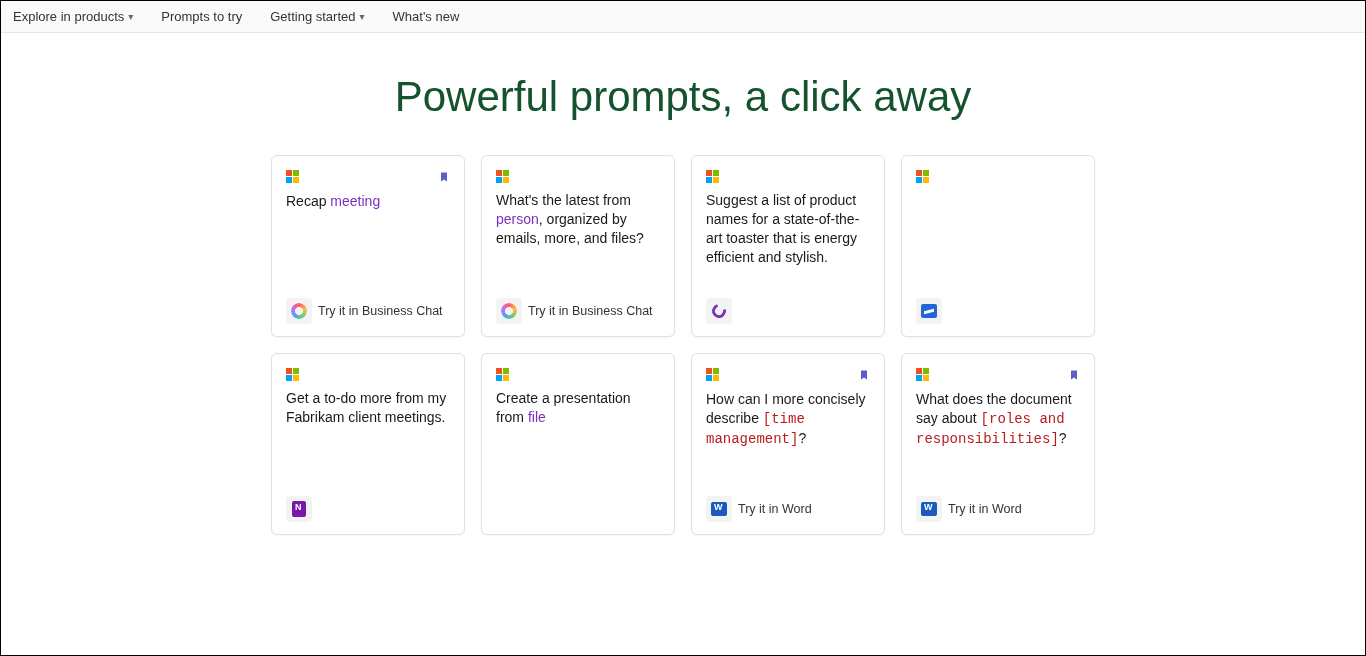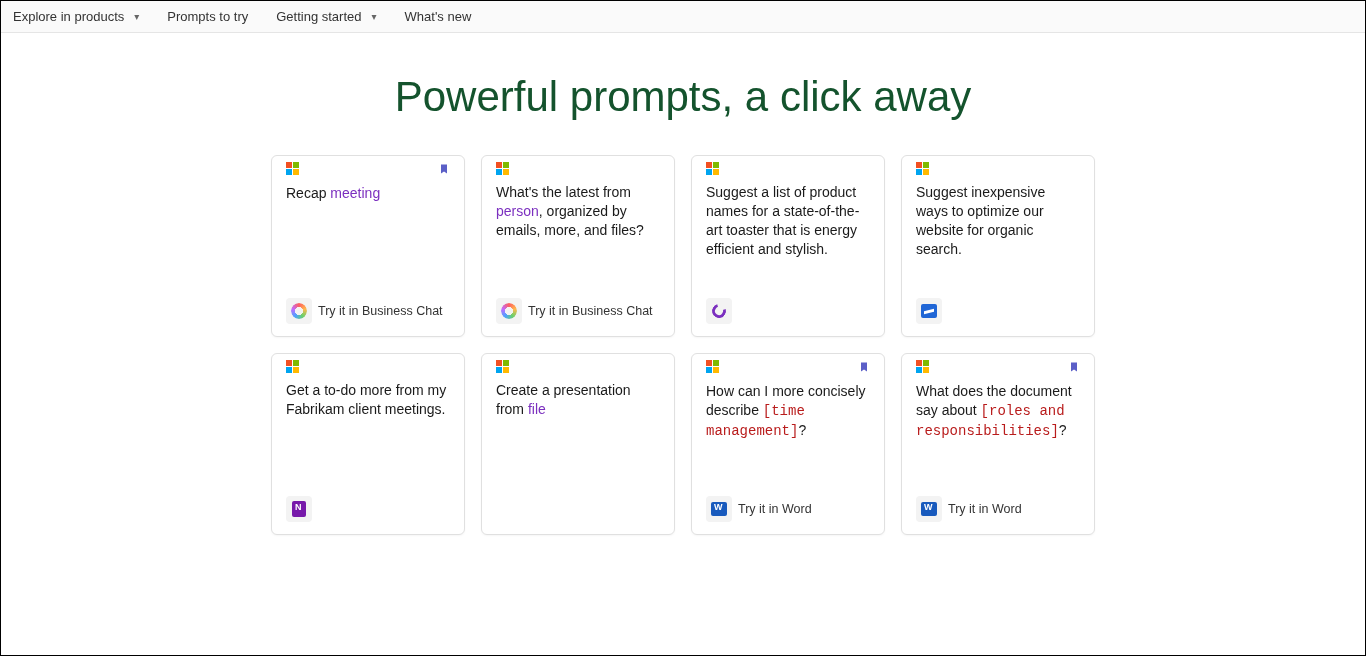--- a/index.html
+++ b/index.html
@@ -17,21 +17,21 @@
     gap: 28px;
     padding: 8px 12px;
     border-bottom: 1px solid #e5e5e5;
     background: #fafafa;
     font-size: 13px;
     color: #333;
   }
   .topnav-item {
     display: flex;
     align-items: center;
-    gap: 10px;
+    gap: 4px;
     cursor: pointer;
   }
   .chev { font-size: 10px; color: #666; }
   .main {
     padding: 40px 0 0 0;
     text-align: center;
   }
   .headline {
     font-size: 42px;
     font-weight: 400;
@@ -40,21 +40,21 @@
   }
   .grid {
     display: grid;
     grid-template-columns: repeat(4, 194px);
     gap: 16px;
     justify-content: center;
   }
   .card {
     border: 1px solid #e0e0e0;
     border-radius: 6px;
-    padding: 6px 14px 12px 14px;
+    padding: 14px 14px 12px 14px;
     text-align: left;
     height: 182px;
     display: flex;
     flex-direction: column;
     background: #fff;
     box-shadow: 0 1px 2px rgba(0,0,0,0.04);
     position: relative;
     cursor: pointer;
   }
   .card-top {
@@ -210,21 +210,20 @@
       </div>
       <div class="card">
         <div class="card-top">
           <div class="ms-logo">
             <span></span>
             <span></span>
             <span></span>
             <span></span>
           </div>
         </div>
-        <div class="prompt-text"><span>Suggest inexpensive ways to optimize our website for organic search.</span></div>
         <div class="spacer"></div>
         <div class="card-footer">
           <div class="app-chip">
             <div class="ico-whiteboard"></div>
           </div>
         </div>
       </div>
       <div class="card">
         <div class="card-top">
           <div class="ms-logo">

